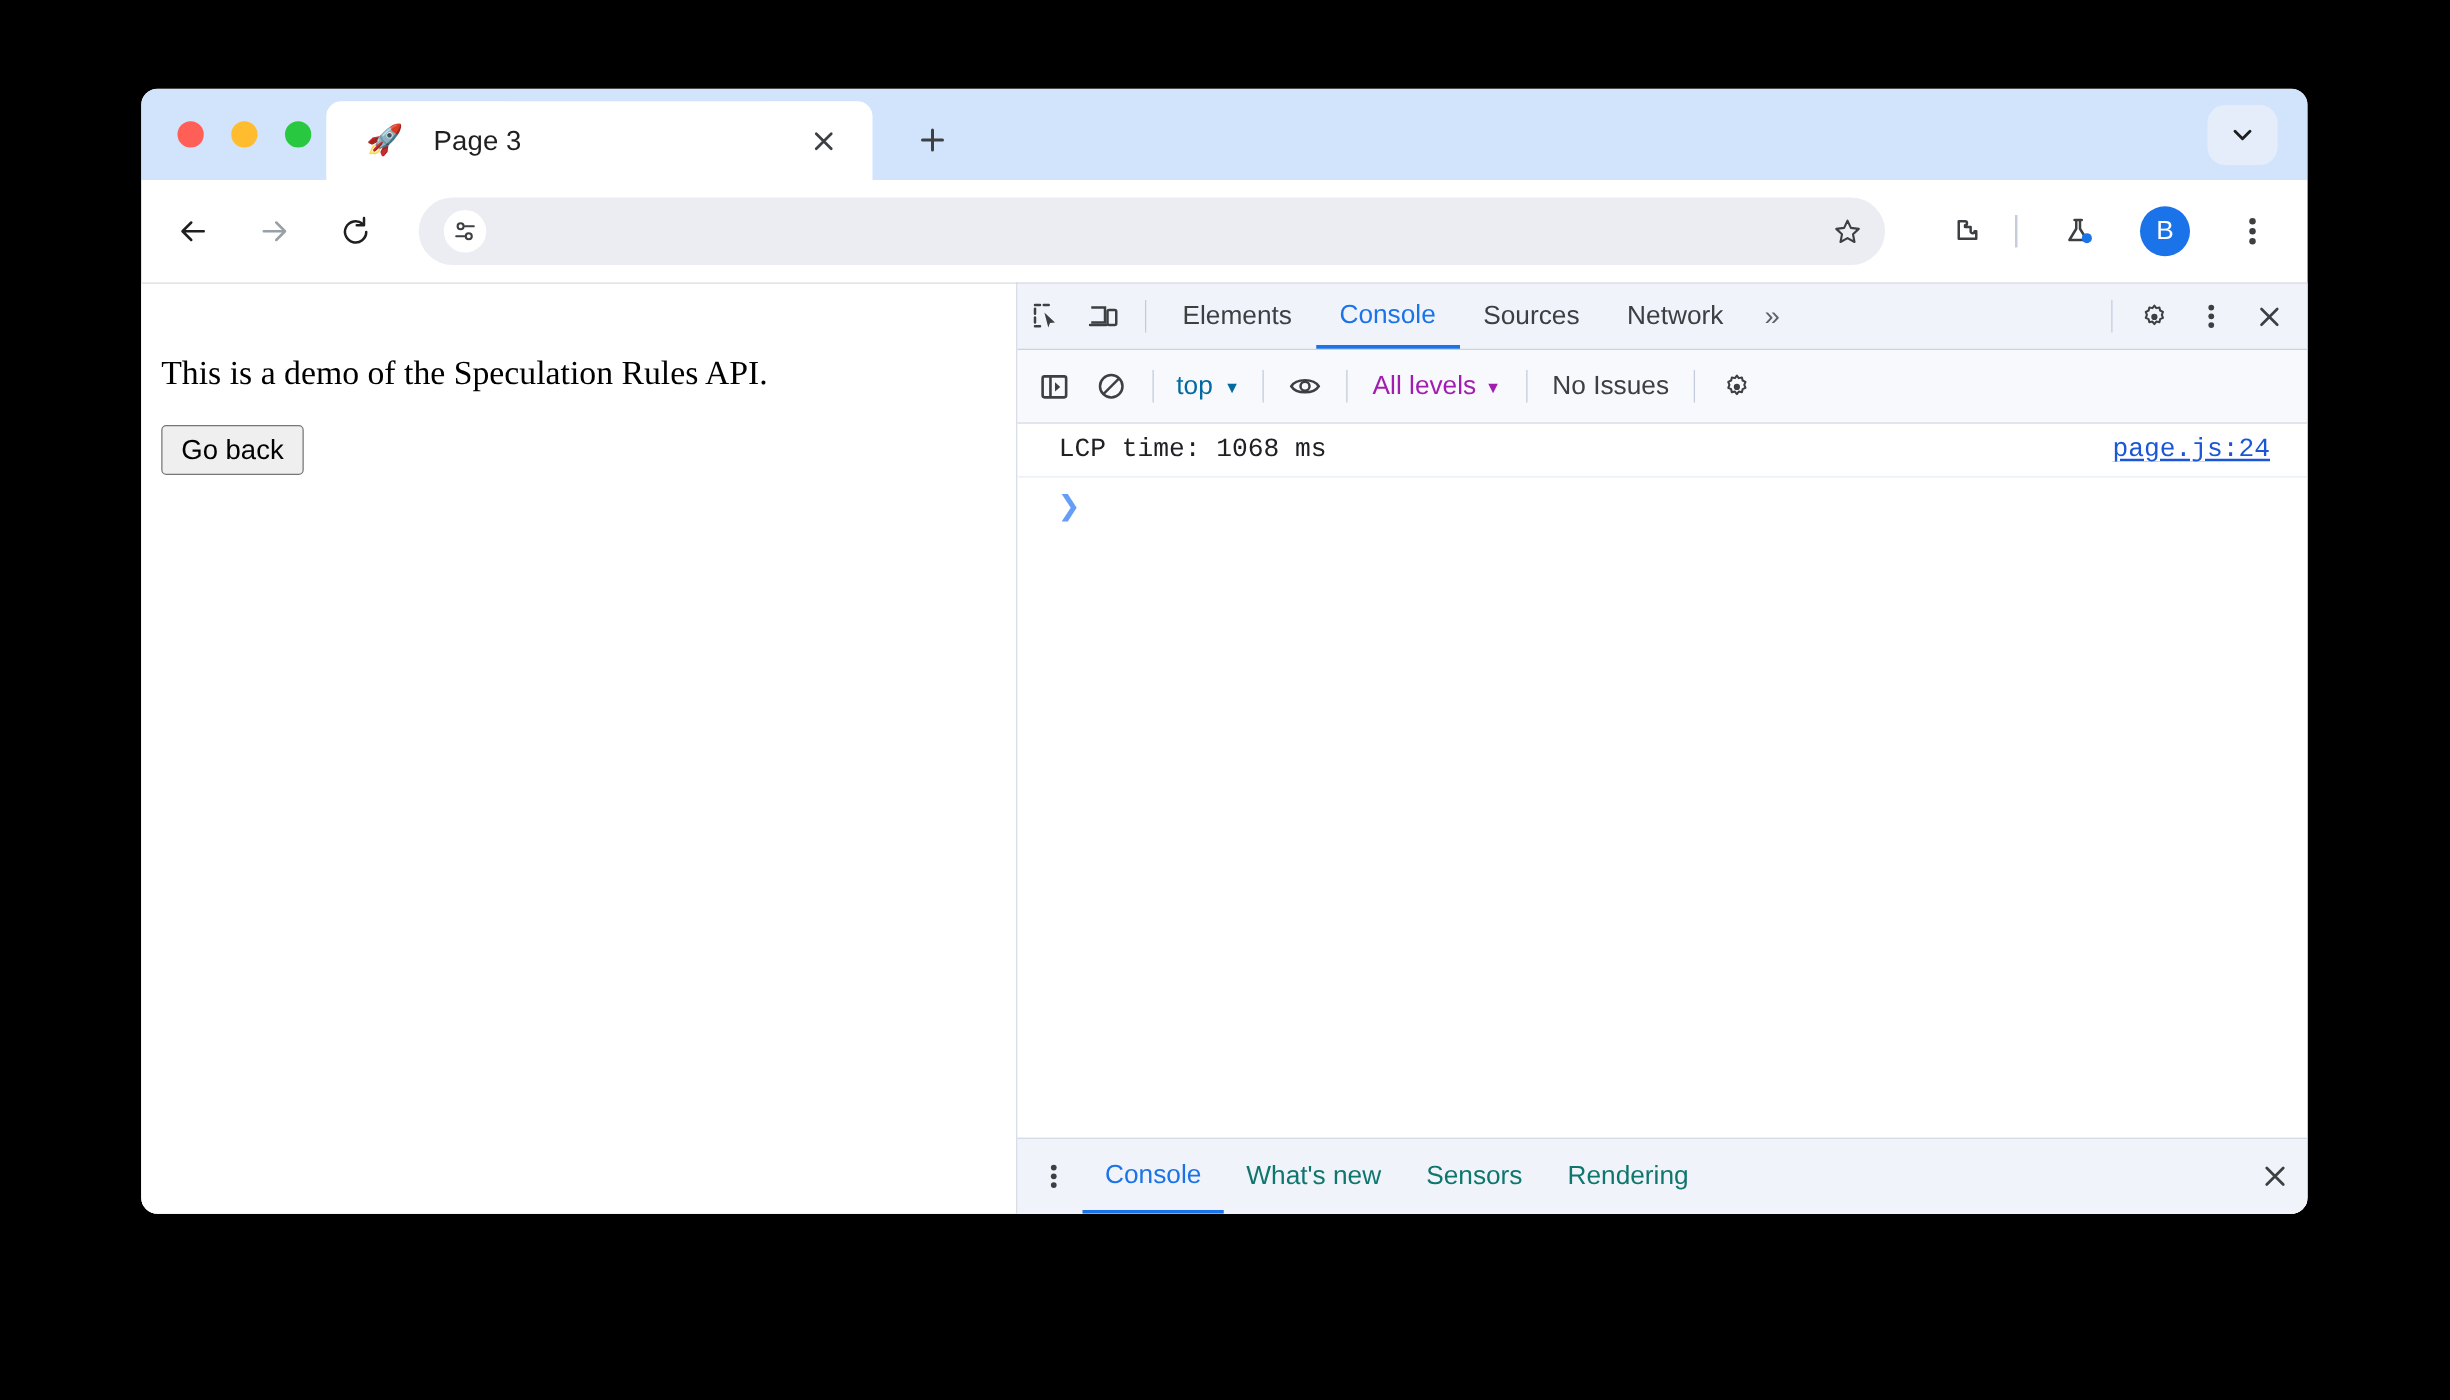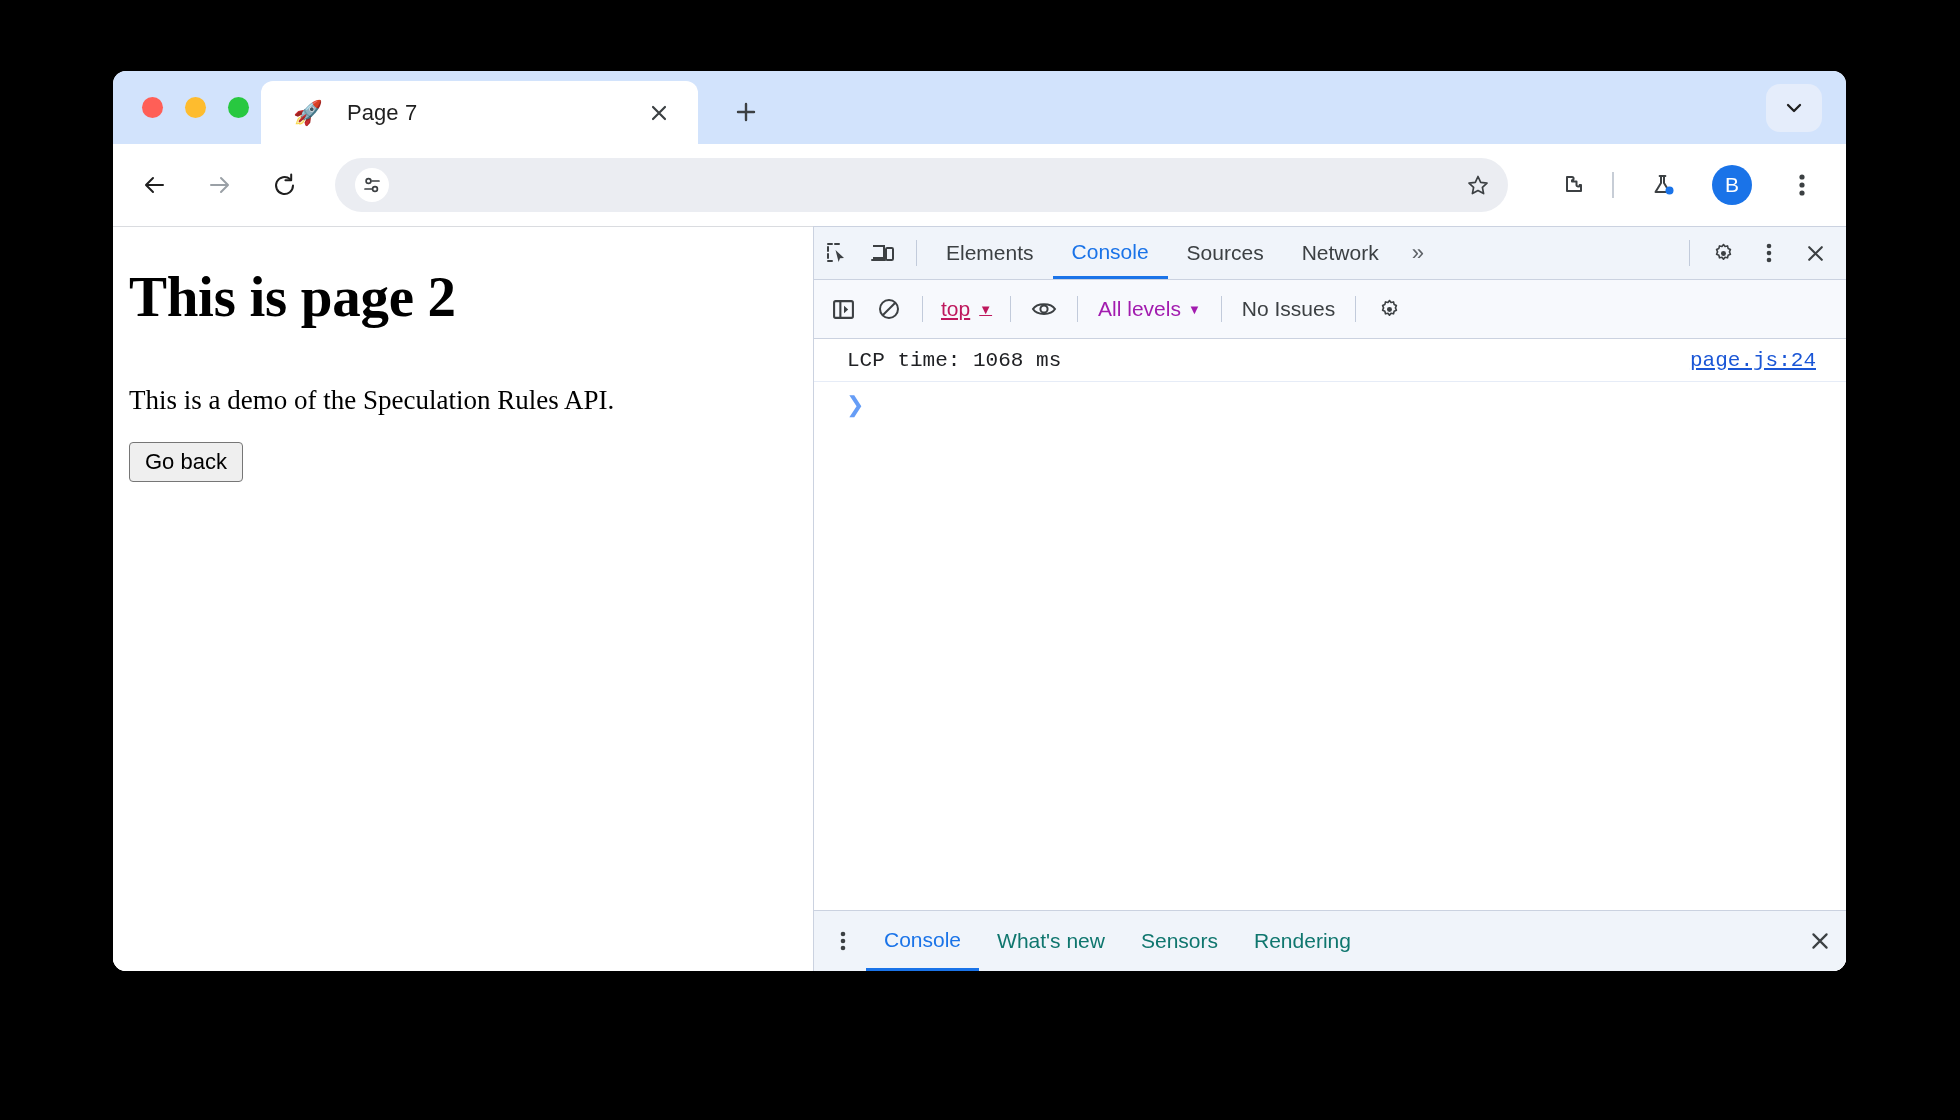--- a/index.html
+++ b/index.html
@@ -113,21 +113,21 @@
     font-size:21px;color:#3c4043;box-sizing:border-box;
   }
   .dt-tab.active{color:#1a73e8;border-bottom:3px solid #1a73e8;}
   .dt-more{padding:0 14px;display:flex;align-items:center;color:#5f6368;font-size:22px;}
   .spacer{flex:1;}
 
   .dt-filterbar{
     height:58px;background:#f7f9fd;display:flex;align-items:center;
     border-bottom:1px solid #cbd2e0;padding:0 6px;
   }
-  .ctxsel{display:flex;align-items:center;gap:9px;font-size:21px;color:#be185d;padding:0 8px;text-decoration:underline;}
+  .ctxsel{display:flex;align-items:center;gap:9px;font-size:21px;color:#0369a1;padding:0 8px;}
   .caret{font-size:13px;}
   .filterinput{
     flex:0 1 310px;height:34px;border:1px solid #b6bdc9;border-radius:5px;background:#fff;
     font-size:20px;color:#5f6368;padding:0 9px;box-sizing:border-box;
     font-family:"Liberation Sans",sans-serif;
   }
   .filterinput::placeholder{color:#80868b;}
   .levels{display:flex;align-items:center;gap:7px;font-size:21px;color:#a21caf;padding:0 10px;}
   .issues{font-size:21px;color:#3c4043;padding:0 10px;}
 
@@ -165,21 +165,21 @@
 
     <div class="tabstrip">
       <div class="traffic">
         <div class="dot red"></div>
         <div class="dot yellow"></div>
         <div class="dot green"></div>
       </div>
 
       <div class="tab">
         <span class="tab-favicon">🚀</span>
-        <span class="tab-title">Page 7</span>
+        <span class="tab-title">Page 3</span>
         <span class="tab-close">
           <svg width="20" height="20" viewBox="0 0 20 20">
               <path d="M4 4 L16 16 M16 4 L4 16" stroke="#3c4043" stroke-width="2.2" stroke-linecap="round" fill="none"></path>
             </svg>
         </span>
       </div>
 
       <div class="newtab">
         <svg width="22" height="22" viewBox="0 0 22 22">
             <path d="M11 3 V19 M3 11 H19" stroke="#3c4043" stroke-width="2.4" stroke-linecap="round" fill="none"></path>
@@ -246,21 +246,20 @@
             <circle cx="3" cy="4" r="2.6" fill="#3c4043"></circle>
             <circle cx="3" cy="12" r="2.6" fill="#3c4043"></circle>
             <circle cx="3" cy="20" r="2.6" fill="#3c4043"></circle>
           </svg>
       </div>
     </div>
 
     <div class="content">
 
       <div class="page">
-        <h1>This is page 2</h1>
         <p>This is a demo of the Speculation Rules API.</p>
         <button>Go back</button>
       </div>
 
       <div class="devtools">
 
         <div class="dt-tabbar">
           <div class="dt-iconbtn">
             <svg width="22" height="22" viewBox="0 0 22 22">
               <path d="M2 2 H6 M9 2 H13 M2 5 V9 M2 12 V16 M2 19 H6" stroke="#3c4043" stroke-width="2" stroke-linecap="round"></path>

